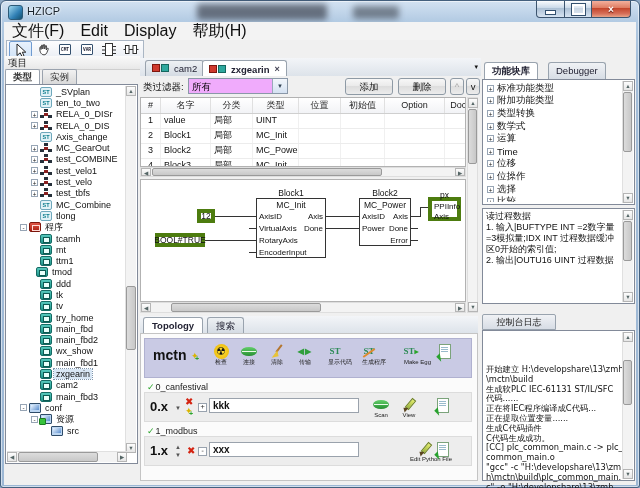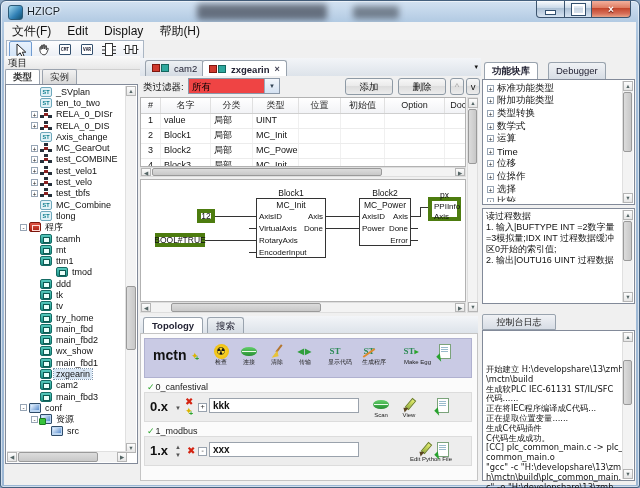--- a/index.html
+++ b/index.html
@@ -19,21 +19,21 @@
     background:linear-gradient(rgba(255,255,255,.85),rgba(200,214,229,.6) 45%,rgba(156,176,198,.6) 46%,rgba(222,233,244,.8));}
   .cap.minb{width:27px;border-radius:0 0 0 4px;}
   .cap.maxb{width:26px;border-left:none;}
   .cap.closeb{width:38px;border-left:none;border-radius:0 0 4px 0;color:#fff;font-size:10px;font-weight:bold;text-shadow:0 1px 1px #5d120a;
     background:linear-gradient(#f3b09c,#dd7a5f 45%,#c4462c 46%,#d7705a 80%,#e9a489);}
   .cap.minb i{display:block;width:9px;height:3px;background:#fff;border:1px solid #33506e;margin-top:6px;}
   .cap.maxb i{display:block;width:9px;height:7px;background:rgba(255,255,255,.35);border:2px solid #fff;outline:1px solid #33506e;}
   
   .client{position:absolute;left:3px;top:21px;width:632px;height:463px;background:#f0f0f0;border:1px solid #5c7globals;}
   .menubar{position:absolute;left:0;top:0;width:100%;height:18px;background:#f3f3f3;border-bottom:1px solid #e2e2e2;display:flex;align-items:center;}
-  .mitem{padding:0 8px;font-size:12px;color:#111;}
+  .mitem{padding:0 8px;font-size:16px;color:#111;}
   .toolrow{position:absolute;left:0;top:18px;width:100%;height:20px;background:#f0f0f0;}
   .toolgroup{position:absolute;left:2px;top:0;display:flex;border:1px solid #aab6c4;background:linear-gradient(#fdfdfe,#e9edf3);padding:0 1px;}
   .tool{width:21px;height:17px;display:flex;align-items:center;justify-content:center;margin:0 0.5px;}
   .tool.selt{border:1px solid #6f9bd1;background:linear-gradient(#e8f1fc,#cfe2f7);border-radius:2px;}
   .mini-doc{display:inline-block;border:1px solid #34506e;background:#fff;color:#223;font:bold 4.5px/7px "Liberation Mono",monospace;padding:1px 1px;border-radius:1px;}
   
   .white-box{background:#fff;border:1px solid #828a99;}
   .sb{background:#f3f3f3;position:absolute;}
   .sb-a{position:absolute;width:10px;height:10px;background:linear-gradient(#fdfdfd,#e6e6e6);border:1px solid #b5b5b5;color:#566;
     font-size:5.5px;line-height:9px;text-align:center;box-sizing:border-box;}
@@ -69,21 +69,21 @@
   .etab{position:absolute;top:2px;height:15px;display:flex;align-items:center;gap:3px;padding:0 6px;font-size:9.5px;color:#223;
     border:1px solid #99a3ae;border-bottom:none;border-radius:3px 3px 0 0;background:linear-gradient(#eef1f4,#d4dbe3);}
   .etab.act{background:#fff;height:16px;font-weight:bold;}
   .tabicon{position:relative;width:19px;height:9px;}
   .tabicon::before{content:"";position:absolute;left:0;top:0;width:8px;height:8px;background:#cf3a2e;border:1px solid #7e170e;box-sizing:border-box;}
   .tabicon::after{content:"";position:absolute;left:9px;top:0;width:8px;height:8px;background:#2fa89e;border:1px solid #15675f;box-sizing:border-box;}
   .tabclose{font-size:9px;color:#445;margin-left:2px;}
   .taboverflow{position:absolute;right:3px;top:5px;font-size:7px;color:#111;}
   .filterrow{position:absolute;left:136px;top:54px;width:341px;height:21px;background:#f0f0f0;}
   .flabel{position:absolute;left:3px;top:5px;font-size:9.5px;color:#111;}
-  .combo{position:absolute;left:48px;top:2px;width:92px;height:16px;background:#ef4444;border:1px solid #8a98a8;font-size:9.5px;box-sizing:border-box;}
+  .combo{position:absolute;left:48px;top:2px;width:100px;height:16px;background:#f0abfc;border:1px solid #8a98a8;font-size:9.5px;box-sizing:border-box;}
   .combo .val{position:absolute;left:3px;top:2px;}
   .combobtn{position:absolute;right:0;top:0;width:14px;height:14px;background:linear-gradient(#f2f6fb,#d5e2f2);border-left:1px solid #9ab;
     font-size:6px;text-align:center;line-height:14px;color:#345;}
   .btn{position:absolute;height:17px;box-sizing:border-box;border:1px solid #8e9aa5;border-radius:3px;text-align:center;font-size:9.5px;color:#111;
     background:linear-gradient(#f7f7f7,#ebebeb 45%,#dcdcdc 46%,#ececec);line-height:15px;}
   .btn.dis{color:#aaa;}
   
   .vartable{position:absolute;left:136px;top:75px;width:326px;height:70px;background:#fff;border:1px solid #b2b2b2;overflow:hidden;box-sizing:border-box;}
   .thead{display:flex;height:15px;border-bottom:1px solid #cfcfcf;}
   .th{box-sizing:border-box;border-right:1px solid #e0e0e0;background:linear-gradient(#ffffff,#f2f3f6);font-size:9px;color:#222;text-align:center;line-height:14px;flex:none;overflow:hidden;}
@@ -302,21 +302,21 @@
           <div class="trow" style="padding-left: 24px;">
           <span class="exp"></span>
           <span class="ticon i-prg"></span>
           <span class="tl">mt</span>
         </div>
           <div class="trow" style="padding-left: 24px;">
           <span class="exp"></span>
           <span class="ticon i-prg"></span>
           <span class="tl">ttm1</span>
         </div>
-          <div class="trow" style="padding-left: 40px;">
+          <div class="trow" style="padding-left: 20px;">
           <span class="exp"></span>
           <span class="ticon i-prg"></span>
           <span class="tl">tmod</span>
         </div>
           <div class="trow" style="padding-left: 24px;">
           <span class="exp"></span>
           <span class="ticon i-prg"></span>
           <span class="tl">ddd</span>
         </div>
           <div class="trow" style="padding-left: 24px;">

